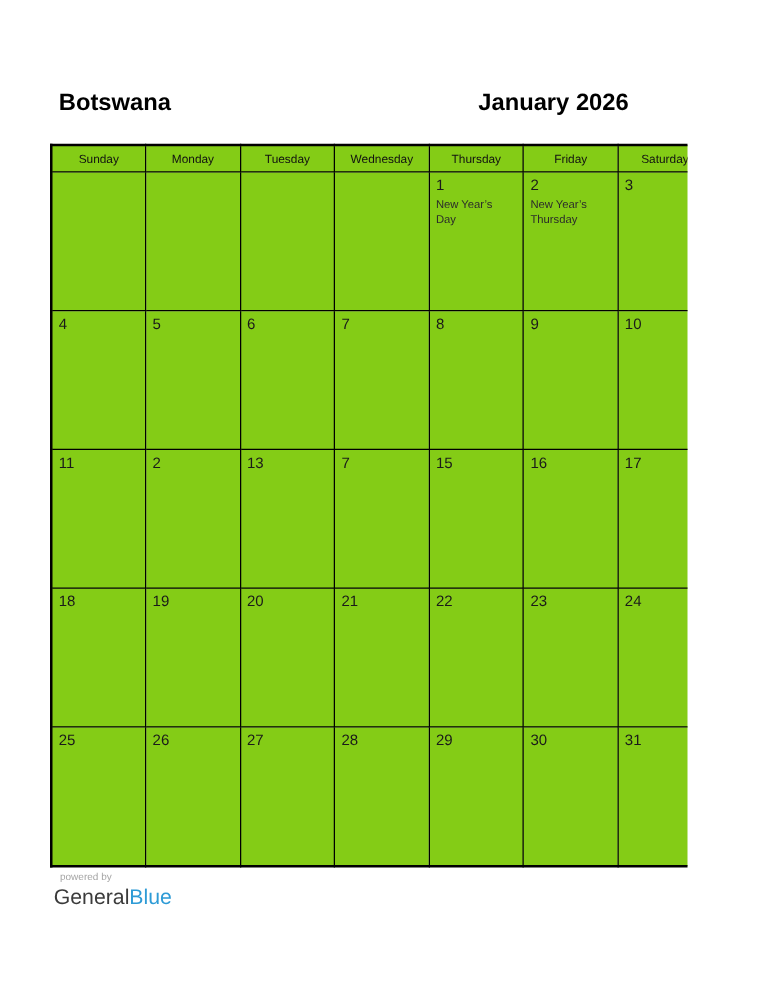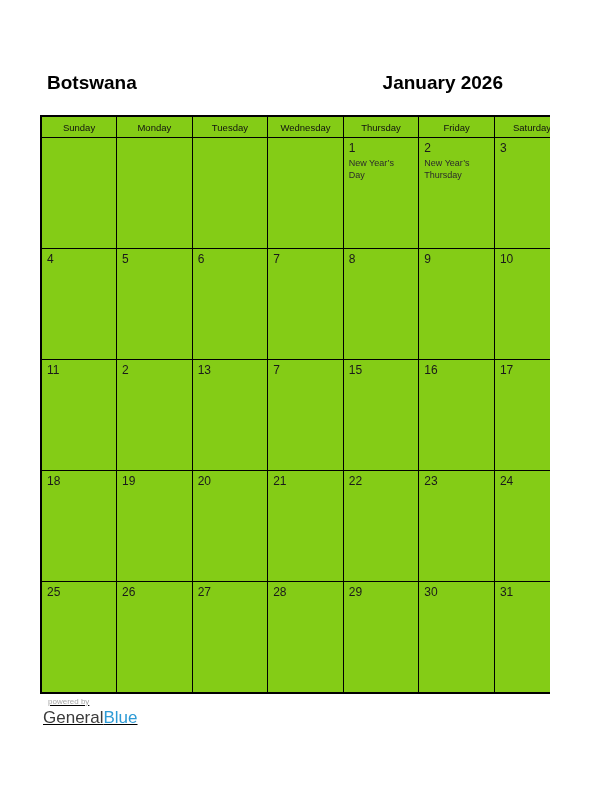--- a/index.html
+++ b/index.html
@@ -66,21 +66,20 @@
     font-size: 9px;
     color: #2b2b2b;
     padding: 2px 0 0 5px;
     line-height: 12px;
     max-width: 54px;
   }
   .footer {
     position: absolute;
     left: 43px;
     top: 697px;
-    text-decoration: underline;
   }
   .powered {
     font-size: 8px;
     color: #a6a6a6;
     padding-left: 5px;
     line-height: 10px;
   }
   .brand {
     font-size: 17px;
     line-height: 21px;

